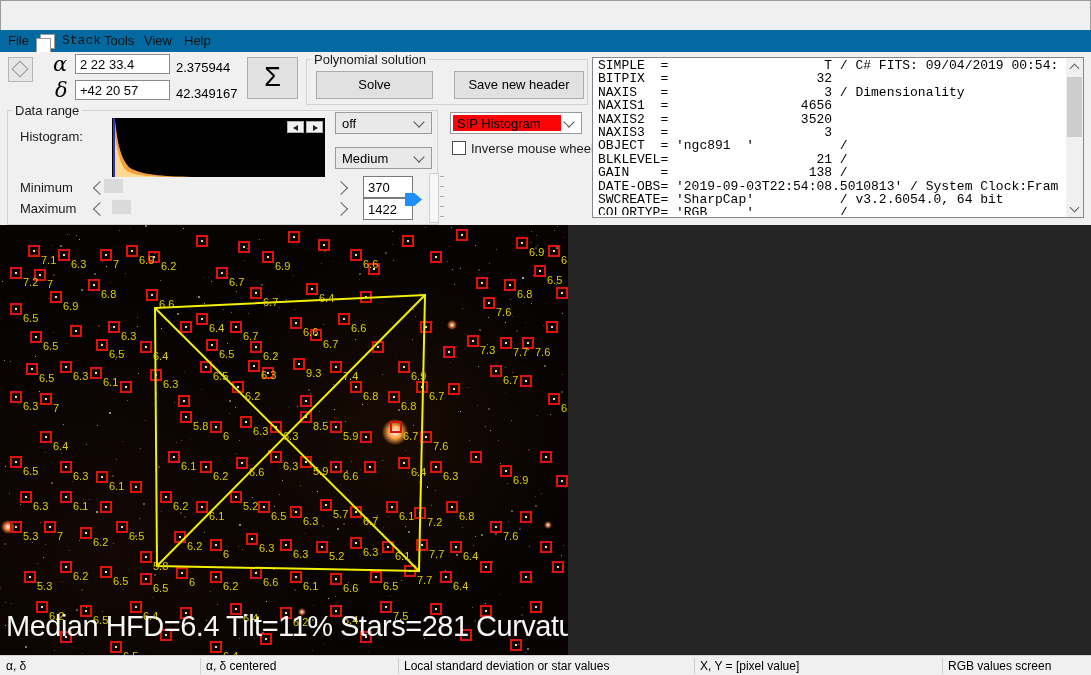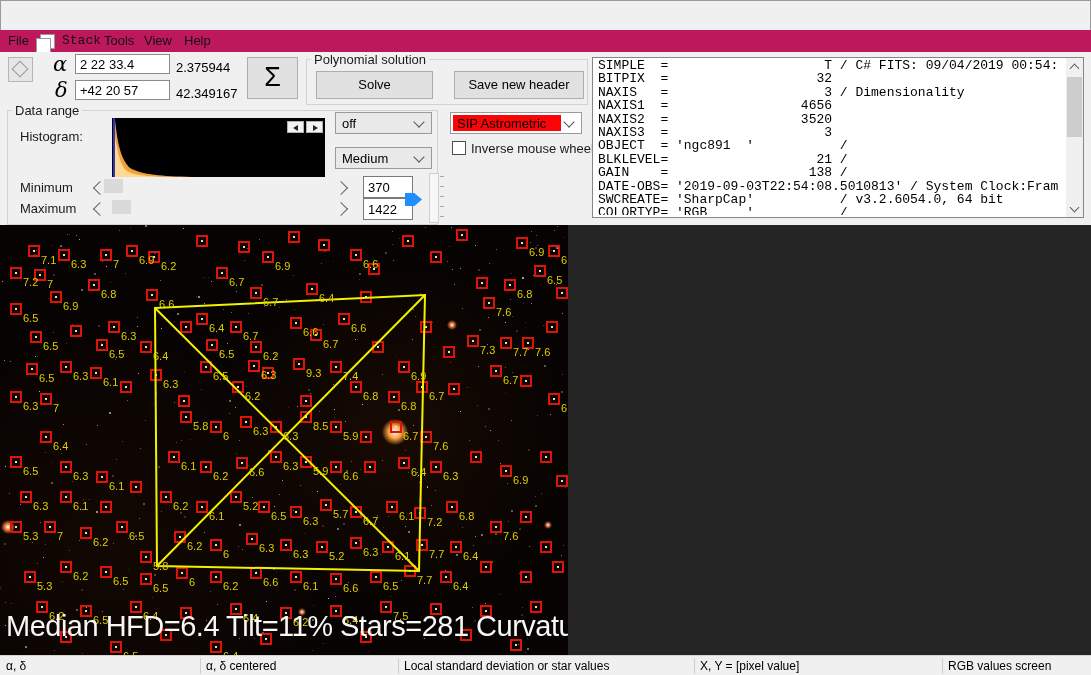--- a/index.html
+++ b/index.html
@@ -6,21 +6,21 @@
   .window{position:relative;width:1091px;height:675px;background:#f0f0f0;
     font-family:"Liberation Sans",sans-serif;overflow:hidden;box-shadow:0 0 0 1px #9a9a9a inset;}
   
   .titlebar{position:absolute;left:0;top:0;width:1091px;height:30px;background:#ffffff;}
   .appicon{position:absolute;left:10px;top:7px;width:16px;height:16px;background:#000;}
   .appicon::after{content:"";position:absolute;left:2px;bottom:2px;width:8px;height:7px;background:#fff;}
   .appicon::before{content:"";position:absolute;left:4px;bottom:4px;width:3px;height:3px;background:#000;z-index:1;}
   .titletext{position:absolute;left:34px;top:8px;font-size:13px;color:#555;}
   .wbtn{position:absolute;top:0;width:45px;height:30px;text-align:center;line-height:30px;color:#707070;font-size:14px;}
   
-  .menubar{position:absolute;left:0;top:30px;width:1091px;height:22px;background:#be185d;}
+  .menubar{position:absolute;left:0;top:30px;width:1091px;height:22px;background:#0369a1;}
   .mitem{position:absolute;top:3px;font-size:13px;color:#111;}
   .stackicon{position:absolute;left:40px;top:4px;width:13px;height:13px;border:1px solid #9a9a9a;background:#fff;}
   .stackicon::after{content:"";position:absolute;left:-5px;top:3px;width:13px;height:13px;border:1px solid #9a9a9a;background:#fff;}
   
   .toolbar{position:absolute;left:0;top:52px;width:1091px;height:173px;background:#f0f0f0;}
   .sym{position:absolute;font-family:"DejaVu Serif",serif;font-style:italic;font-size:21px;color:#000;}
   .tfield{position:absolute;height:20px;border:1px solid #8a8a8a;background:#fff;font:13px "Liberation Sans",sans-serif;padding:0 4px;box-sizing:border-box;width:95px;}
   .dec{position:absolute;font-size:13px;color:#000;}
   .btn{position:absolute;background:#e1e1e1;border:1px solid #adadad;font:13px "Liberation Sans",sans-serif;color:#000;text-align:center;}
   .squarebtn{position:absolute;left:8px;top:5px;width:23px;height:23px;background:#e6e6e6;border:1px solid #b5b5b5;}
@@ -130,21 +130,21 @@
       <span class="ctext">off</span>
       <span class="chev"></span>
     </div>
     <div class="combo" style="left:335px;top:95px;width:97px;">
       <span class="ctext">Medium</span>
       <span class="chev"></span>
     </div>
 
     <div class="combo" style="left:450px;top:60px;width:132px;background:#fff;">
       <span style="position:absolute;left:2px;top:2px;width:108px;height:16px;background:#fb0407;"></span>
-      <span class="ctext" style="z-index:1;">SIP Astrometric</span>
+      <span class="ctext" style="z-index:1;">SIP Histogram</span>
       <span class="chev"></span>
     </div>
     <div class="checkbox" style="left:452px;top:89px;"></div>
     <div class="lbl" style="left:471px;top:89px;">Inverse mouse wheel</div>
 
     <div class="lbl" style="left:20px;top:128px;">Minimum</div>
     <div class="sliderrow-arrow" style="left:95px;top:131px;transform:rotate(135deg);"></div>
     <div class="sthumb" style="left:104px;top:127px;"></div>
     <div class="sliderrow-arrow" style="left:336px;top:131px;transform:rotate(-45deg);"></div>
     <input class="numfield" style="left: 363px; top: 124px;" value="370">

